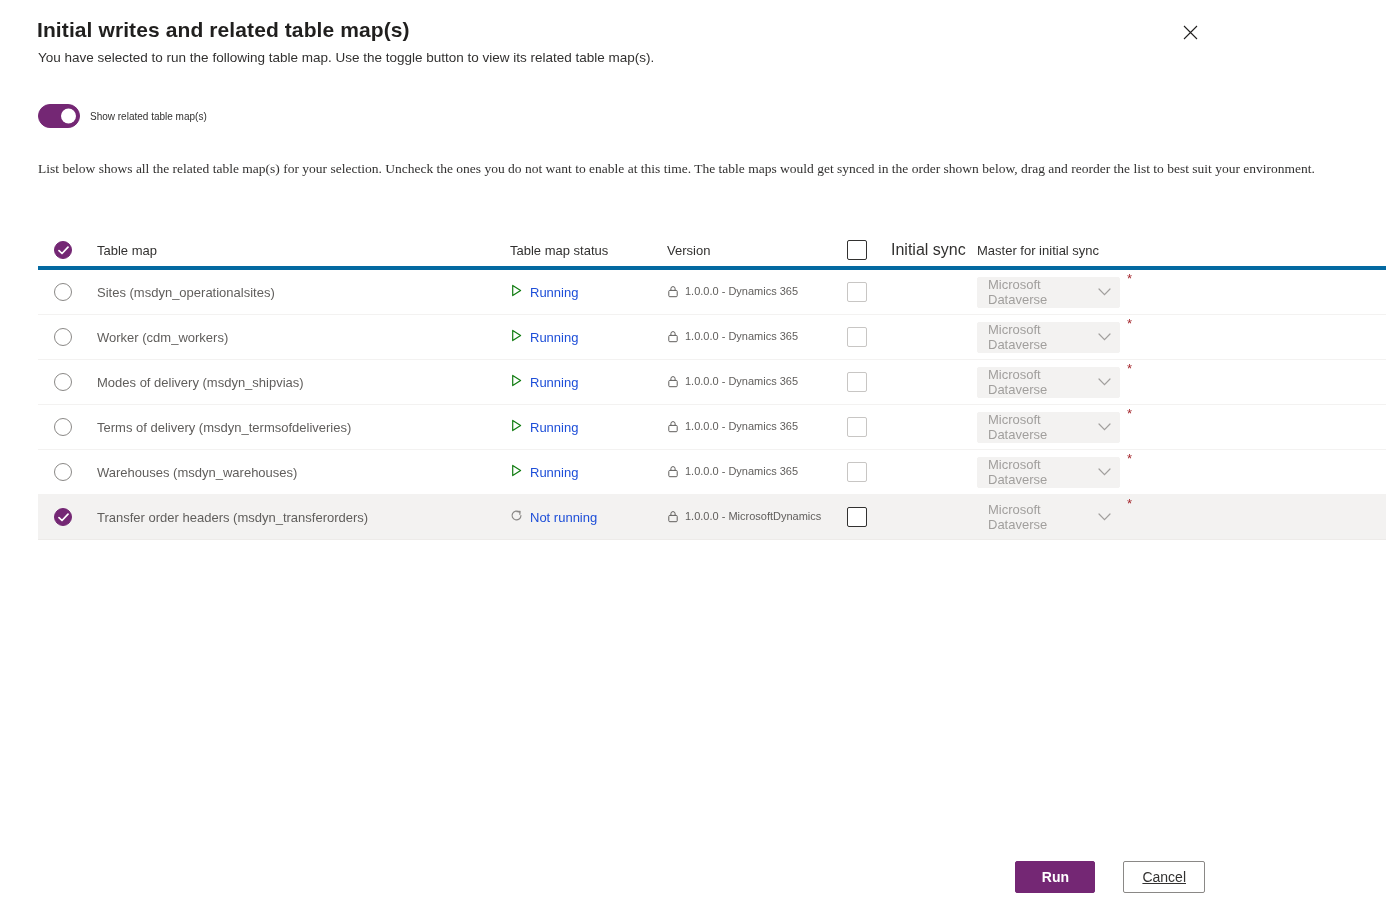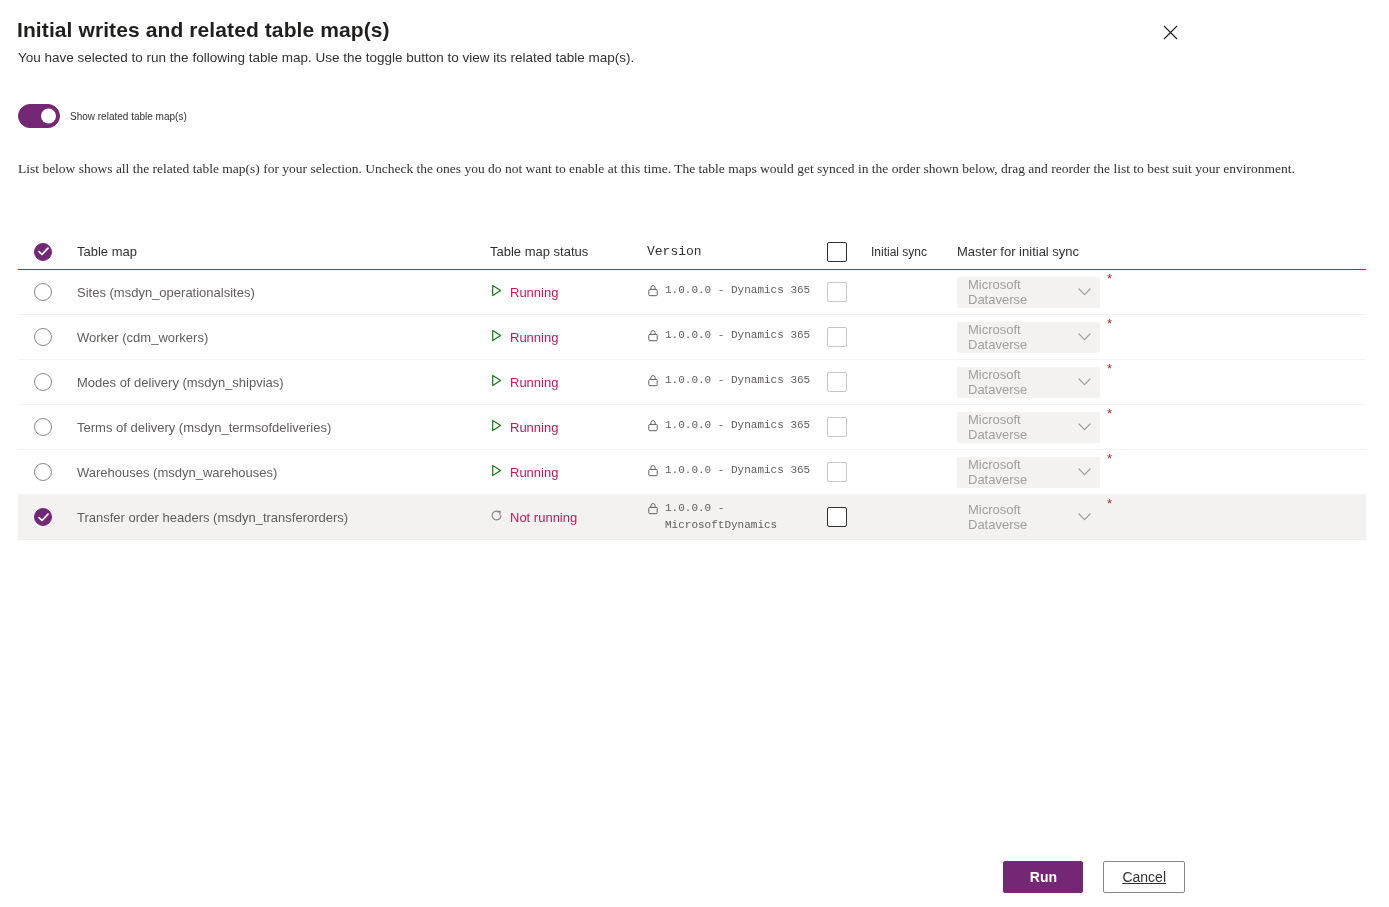--- a/index.html
+++ b/index.html
@@ -4,21 +4,21 @@
 <style>
   * { box-sizing: border-box; }
   html, body {
     margin: 0; padding: 0;
     width: 1389px; height: 907px;
     background: #ffffff;
     font-family: "Liberation Sans", sans-serif;
     color: #323130;
     overflow: hidden;
   }
-  .dialog { position: relative; width: 1204px; height: 907px; background: #fff; }
+  .dialog { position: relative; width: 1204px; height: 907px; background: #fff; margin-left: 20px; }
 
   
   .title {
     position: absolute; left: 17px; top: 18px;
     font-size: 21px; font-weight: 600; color: #201f1e;
     letter-spacing: .1px;
   }
   .subtitle {
     position: absolute; left: 18px; top: 50px;
     font-size: 13.5px; color: #323130;
@@ -58,33 +58,33 @@
   }
 
   
   .table { position: absolute; left: 18px; top: 234px; width: 1348px; }
   .row {
     display: flex; align-items: center;
     height: 45px; position: relative;
   }
   .row.header {
     height: 36px;
-    border-bottom: 1px solid #0369a1;
+    border-bottom: 4px solid #0369a1;
     font-size: 13px; color: #323130;
   }
   .row.data {
     border-bottom: 1px solid #f3f2f1;
     font-size: 13px; color: #605e5c;
   }
   .row.data.selected { background: #f3f2f1; border-bottom: 1px solid #edebe9; }
 
   .c-sel   { width: 48px; display: flex; align-items: center; justify-content: flex-start; padding-left: 16px; flex: none;}
   .c-name  { width: 424px; flex: none; padding-left: 11px; }
   .c-status{ width: 157px; flex: none; display: flex; align-items: center; gap: 7px; }
-  .c-ver   { width: 180px; flex: none; display: flex; align-items: flex-start; gap: 6px; line-height: 17px; font-family: Liberation Mono, monospace; }
+  .c-ver   { width: 180px; flex: none; display: flex; align-items: flex-start; gap: 6px; line-height: 17px; }
   .c-sync  { width: 130px; flex: none; display: flex; align-items: center; }
   .c-master{ flex: 1; display: flex; align-items: flex-start; }
 
   
   .circle {
     width: 18px; height: 18px; border-radius: 50%;
     border: 1px solid #8a8886; background: #fff;
     cursor: pointer; flex: none;
   }
   .circle.checked {
@@ -97,41 +97,41 @@
   .cbox {
     width: 20px; height: 20px; border: 1px solid #c8c6c4;
     background: #fff; cursor: pointer; flex: none; border-radius: 2px;
   }
   .cbox.strong { border: 1.6px solid #323130; }
 
   
   .ico-play { width: 13px; height: 13px; flex: none; }
   .ico-pending { width: 13px; height: 13px; flex: none; }
   .ico-lock { width: 12px; height: 13px; flex: none; margin-top: 2px; }
-  .status-text { font-size: 13px; color: #be185d; }
+  .status-text { font-size: 13px; color: #1d4ed8; }
   .ver-text { font-size: 11px; color: #605e5c; }
 
   
   .dd-wrap { position: relative; }
   .dropdown {
     width: 143px; height: 31px; background: #f3f2f1;
     border: 1px solid #f3f2f1; display: flex; align-items: center;
     justify-content: space-between; padding: 0 8px 0 10px;
     font-size: 13px; color: #a19f9d; cursor: default; border-radius: 2px;
   }
   .dropdown .chev { color: #a19f9d; display: flex; }
   .req-star {
     position: absolute; right: -12px; top: -5px;
     color: #a4262c; font-size: 13px; line-height: 1;
   }
 
   
   .footer {
     position: absolute; right: 19px; bottom: 14px;
-    display: flex; gap: 20px; align-items: center;
+    display: flex; gap: 28px; align-items: center;
   }
   .btn {
     height: 32px; min-width: 80px; padding: 0 18px;
     font-size: 14px; font-family: "Liberation Sans", sans-serif;
     cursor: pointer; border-radius: 2px;
   }
   .btn-primary { background: #742774; color: #fff; border: 1px solid #742774; font-weight: 600; }
   .btn-default { background: #fff; color: #323130; border: 1px solid #8a8886; text-decoration: underline; }
 </style>
 </head>
@@ -167,21 +167,21 @@
           <svg width="11" height="9" viewBox="0 0 11 9">
               <path d="M1 4.6 L4 7.5 L10 1.2" stroke="#fff" stroke-width="1.7" fill="none" stroke-linecap="round" stroke-linejoin="round"></path>
             </svg>
         </div>
       </div>
       <div class="c-name">Table map</div>
       <div class="c-status">Table map status</div>
       <div class="c-ver">Version</div>
       <div class="c-sync">
         <div class="cbox strong"></div>
-        <span style="margin-left:24px; font-size:12px; color:#323130;">Initial sync</span>
+        <span style="margin-left:24px; font-size:16px; color:#323130;">Initial sync</span>
       </div>
       <div class="c-master">Master for initial sync</div>
     </div>
 
     <div id="rows-container">
         <div class="row data">
           <div class="c-sel">
             <div class="circle"></div>
           </div>
           <div class="c-name">Sites (msdyn_operationalsites)</div>

